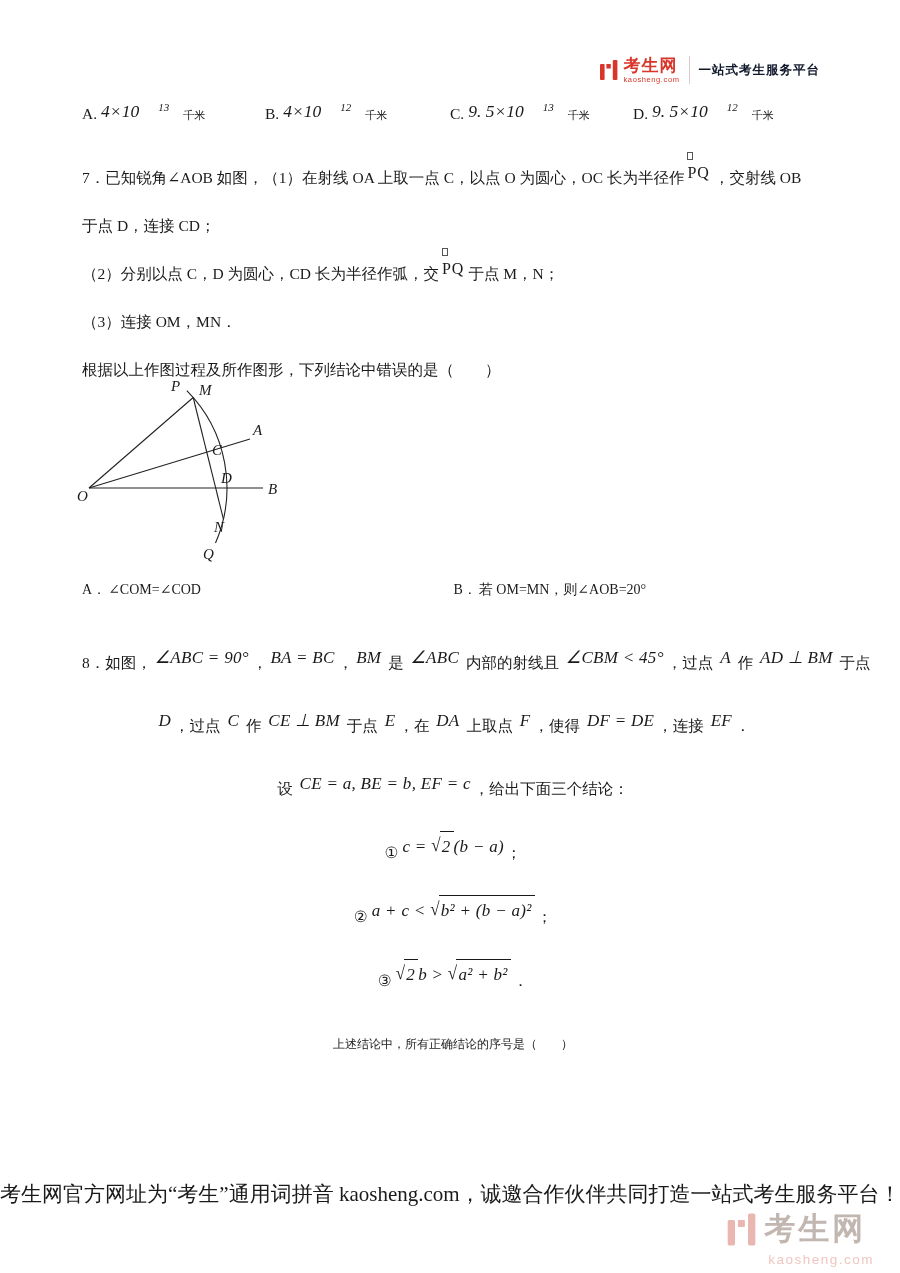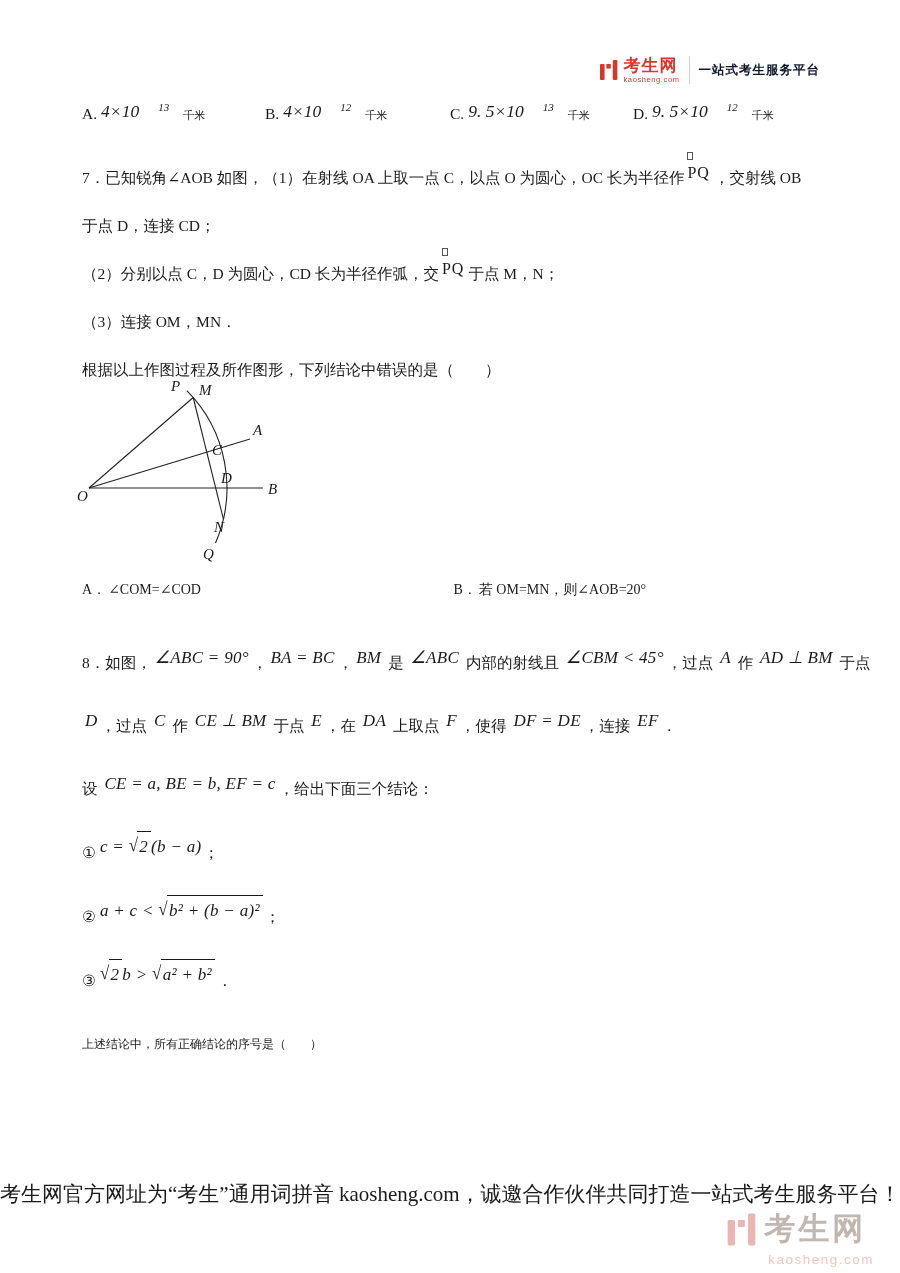--- a/index.html
+++ b/index.html
@@ -43,21 +43,21 @@
   .fig text { font-family:"Liberation Serif",serif; font-style:italic; font-size:15px; fill:#1a1a1a; }
 
   
   .q7-options { position:absolute; top:578px; left:82px; right:82px; font-size:14px; }
   .orow { line-height:24px; margin-bottom:14px; white-space:nowrap; }
   .ocell { display:inline-block; }
   .ocell.w { width:368px; }
   .olab { margin-right:2px; }
 
   
-  .q8 { position:absolute; top:648px; left:82px; right:76px; }
+  .q8 { position:absolute; top:648px; left:82px; right:76px;text-align:center; }
   .q8 p { line-height:30px; margin-bottom:33px; white-space:nowrap; }
   .seg-cn { font-size:15.5px; }
   .seg-math { font-family:"Liberation Serif",serif; font-style:italic; font-size:17px; position:relative; top:-5px; margin:0 3px; letter-spacing:0.3px; }
 
   .fline .cnum { font-size:15.5px; margin-right:2px; }
   .fml { font-style:italic; font-size:17px; position:relative; top:-6px; margin:0 2px; letter-spacing:0.3px; white-space:nowrap; }
   .sqrt { display:inline-block; white-space:nowrap; }
   .rsign { display:inline-block; font-style:normal; transform:scaleY(1.12); transform-origin:bottom; }
   .rad { display:inline-block; border-top:1.4px solid #1a1a1a; padding:0 3px 0 2px; margin-left:-1px; }
   .fpunct { font-size:15.5px; }

